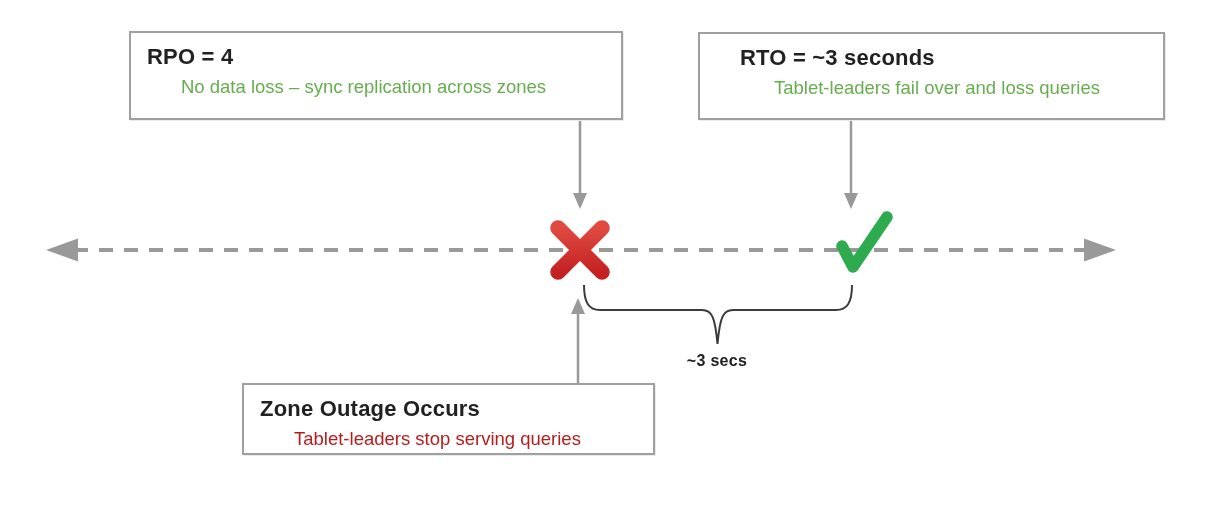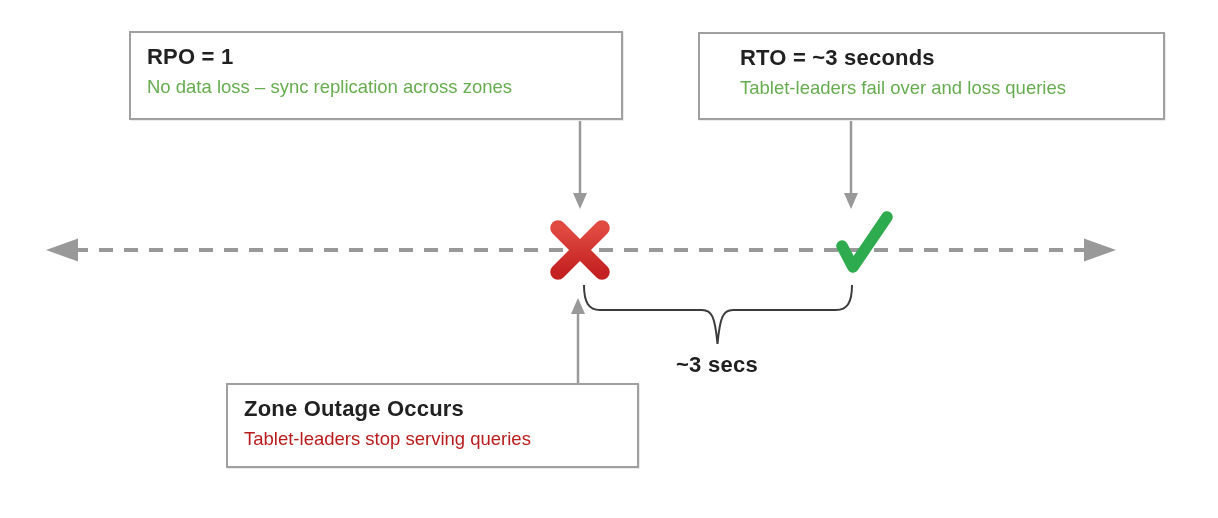--- a/index.html
+++ b/index.html
@@ -24,31 +24,32 @@
     font-weight:600;
     color:#212121;
     letter-spacing:0.2px;
     line-height:1.3;
   }
   .box .subtitle{
     font-size:18.5px;
     font-weight:500;
     line-height:1.25;
     margin-top:3px;
+    margin-left:34px;
   }
   .subtitle.green{color:#67ad4f;}
   .subtitle.red{color:#b91c1c;}
   .box-rpo{left:129px;top:31px;width:494px;height:89px;}
   .box-rto{left:698px;top:32px;width:467px;height:88px;padding-left:40px;}
-  .box-outage{left:226px;top:383px;width:413px;height:85px;}
+  .box-outage{left:242px;top:383px;width:413px;height:72px;}
   .duration-label{
     position:absolute;
     left:647px;top:352px;width:140px;
     text-align:center;
-    font-size:22px;
+    font-size:16px;
     font-weight:600;
     color:#212121;
     letter-spacing:0.3px;
   }
 </style>
 </head>
 <body>
 
 <div class="canvas">
 
@@ -86,21 +87,21 @@
 
     <g>
       <polyline points="842,246 853,267 887,217" fill="none" stroke="#2eab4e" stroke-width="11.5" stroke-linecap="round" stroke-linejoin="round"></polyline>
     </g>
 
     <path d="M584,285 C584,303 589,310 600,310 L702,310 C712,310 715,317 717.5,344
              C720,317 723,310 733,310 L836,310 C847,310 852,303 852,285" fill="none" stroke="#3c3c3c" stroke-width="2"></path>
   </svg>
 
   <div class="box box-rpo">
-    <div class="title">RPO = 1</div>
+    <div class="title">RPO = 4</div>
     <div class="subtitle green">No data loss – sync replication across zones</div>
   </div>
 
   <div class="box box-rto">
     <div class="title">RTO = ~3 seconds</div>
     <div class="subtitle green">Tablet-leaders fail over and loss queries</div>
   </div>
 
   <div class="box box-outage">
     <div class="title">Zone Outage Occurs</div>

